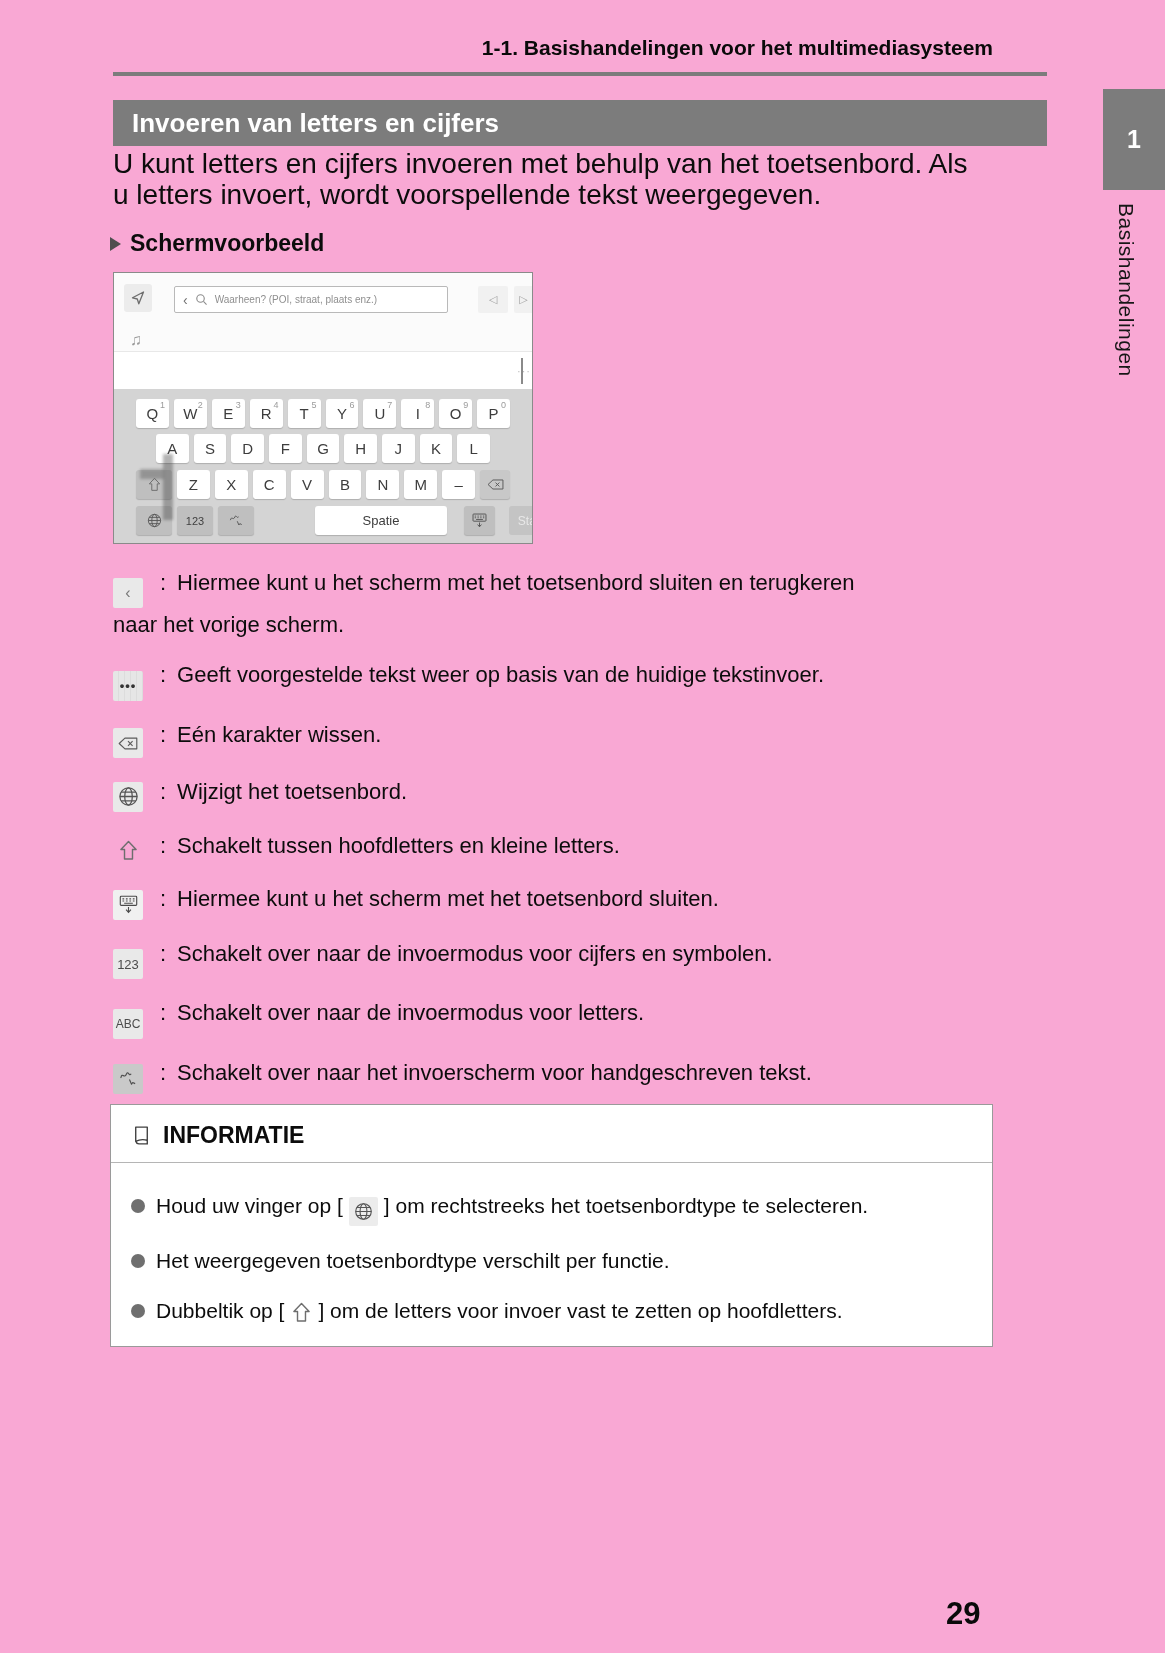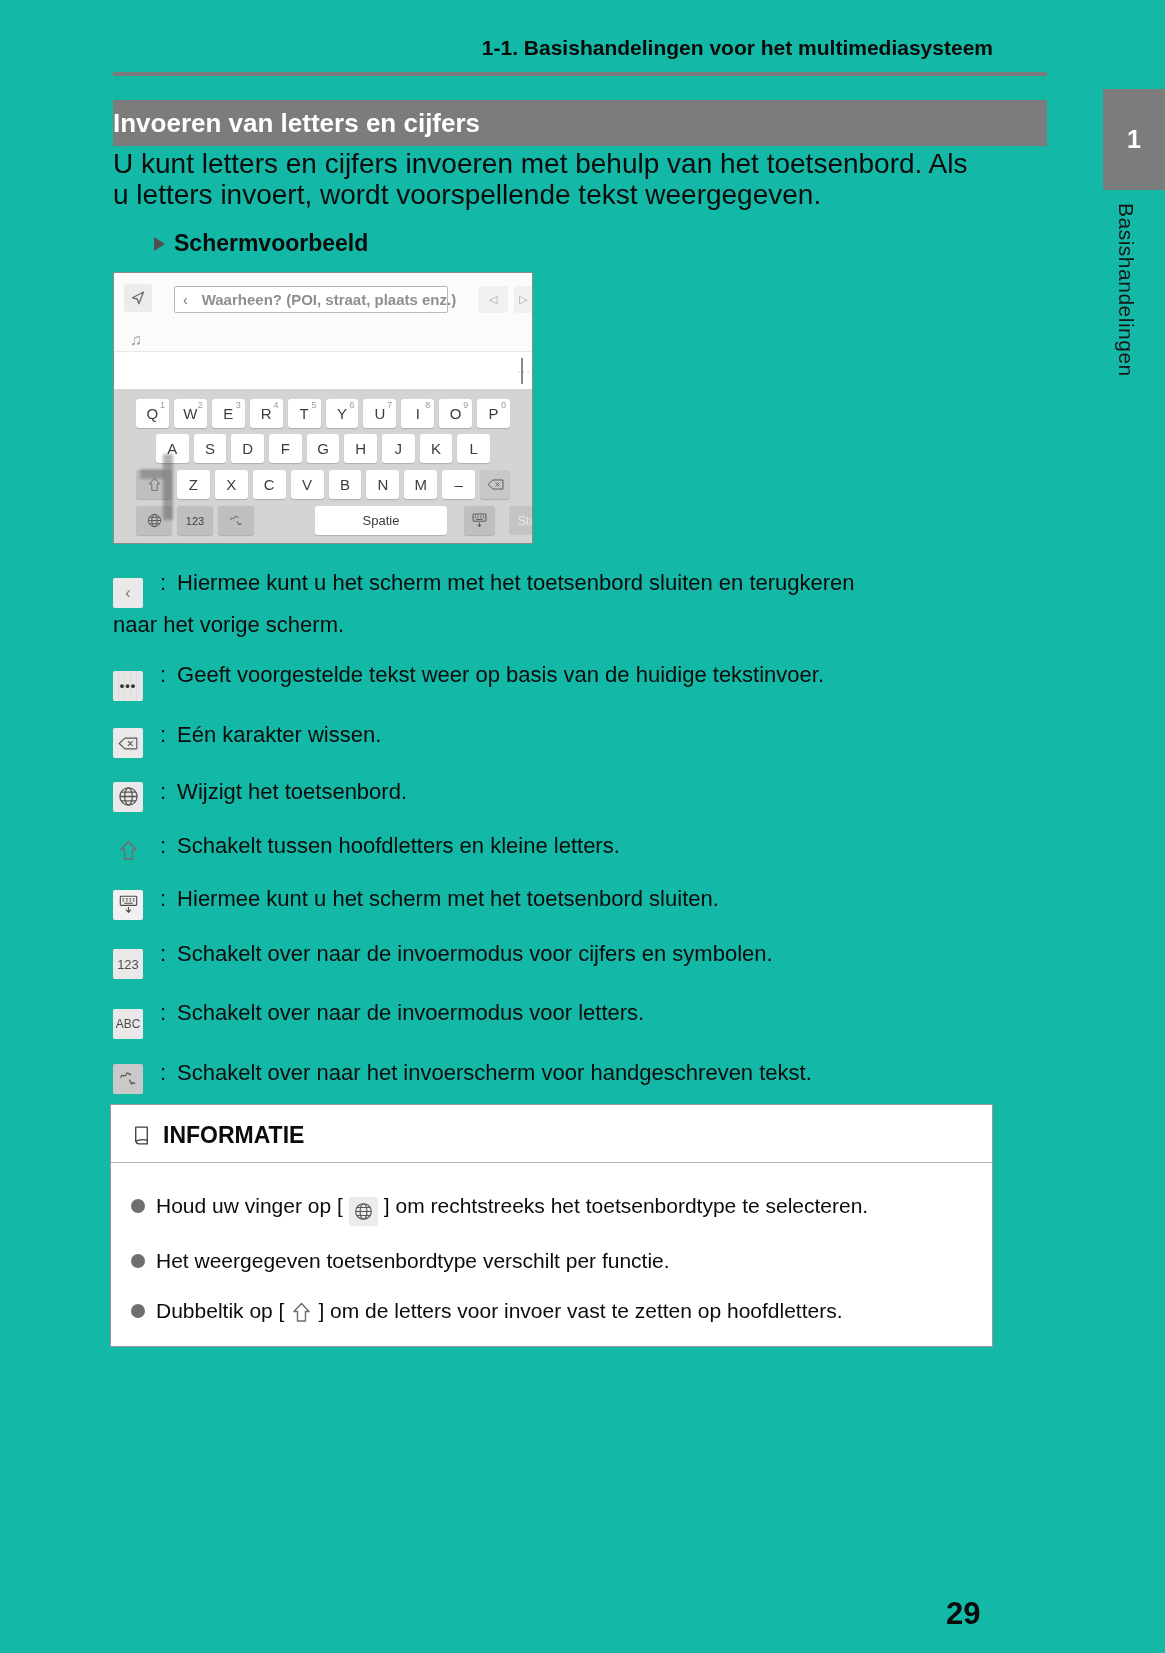--- a/index.html
+++ b/index.html
@@ -1,47 +1,47 @@
 <!DOCTYPE html>
 <html><head>
 <meta charset="utf-8">
 <style>
   html,body{margin:0;padding:0;background:#e9e9e9;}
   *{box-sizing:border-box;}
-  .page{position:relative;width:1165px;height:1653px;background:#14b8a6;overflow:hidden;
+  .page{position:relative;width:1165px;height:1653px;background:#f9a8d4;overflow:hidden;
         font-family:"Liberation Sans","DejaVu Sans",sans-serif;color:#111;}
 
   
   .hdr{position:absolute;top:36px;right:172px;font-size:21px;font-weight:bold;color:#0a0a0a;}
   .hdr-rule{position:absolute;top:72px;left:113px;width:934px;height:4px;background:#7c7c7c;}
 
   
   .chapter-tab{position:absolute;left:1103px;top:89px;width:62px;height:101px;background:#7c7c7c;
                display:flex;align-items:center;justify-content:center;color:#fff;font-size:25px;font-weight:bold;}
   .vlabel{position:absolute;left:1114px;top:203px;writing-mode:vertical-rl;font-size:21px;color:#161616;letter-spacing:.5px;}
 
   
   .section-bar{position:absolute;left:113px;top:100px;width:934px;height:46px;background:#7c7c7c;
-               color:#fff;font-size:26px;font-weight:bold;line-height:46px;}
+               color:#fff;font-size:26px;font-weight:bold;line-height:46px;padding-left:19px;}
 
   .intro{position:absolute;left:113px;top:148px;width:860px;font-size:28px;line-height:31px;margin:0;color:#0c0c0c;}
 
-  .subhead{position:absolute;left:110px;top:230px;font-size:23px;font-weight:bold;color:#0c0c0c;margin-left:44px;}
+  .subhead{position:absolute;left:110px;top:230px;font-size:23px;font-weight:bold;color:#0c0c0c;}
   .tri{display:inline-block;width:0;height:0;border-left:11px solid #4f4f4f;border-top:7px solid transparent;
        border-bottom:7px solid transparent;margin-right:9px;}
 
   
   .figure{position:absolute;left:113px;top:272px;width:420px;height:272px;border:1px solid #8a8a8a;
           background:#fbfbfb;overflow:hidden;}
   .navbtn{position:absolute;left:10px;top:11px;width:28px;height:28px;background:#ececec;border-radius:3px;
           display:flex;align-items:center;justify-content:center;}
   .searchbox{position:absolute;left:60px;top:13px;width:274px;height:27px;background:#fff;border:1px solid #b9b9b9;
              border-radius:2px;display:flex;align-items:center;padding:0 8px;gap:7px;}
   .sb-back{color:#6f6f6f;font-size:14px;}
-  .sb-ph{color:#8f8f8f;font-size:15px;white-space:nowrap;font-weight:bold;}
+  .sb-ph{color:#8f8f8f;font-size:10px;white-space:nowrap;}
   .pgbtn{position:absolute;top:13px;height:27px;background:#f1f1f1;border-radius:2px;display:flex;
          align-items:center;justify-content:center;color:#a0a0a0;font-size:11px;}
   .prev{left:364px;width:30px;} .next{left:400px;width:19px;}
   .music{position:absolute;left:16px;top:58px;font-size:16px;color:#9a9a9a;}
   .entry{position:absolute;left:0;top:78px;width:100%;height:38px;background:#fff;border-top:1px solid #e8e8e8;}
   .caret{position:absolute;right:9px;top:6px;width:2px;height:26px;background:#8a8a8a;}
   .more{position:absolute;right:1px;top:13px;color:#bdbdbd;font-size:11px;letter-spacing:1px;}
   .kb{position:absolute;left:0;right:0;top:116px;bottom:0;background:#d4d4d4;}
   .krow{position:absolute;display:flex;gap:5px;height:29px;left:22px;right:22px;}
   .r1{top:10px;} .r2{top:45px;left:42px;right:42px;} .r3{top:81px;} .r4{top:117px;}

